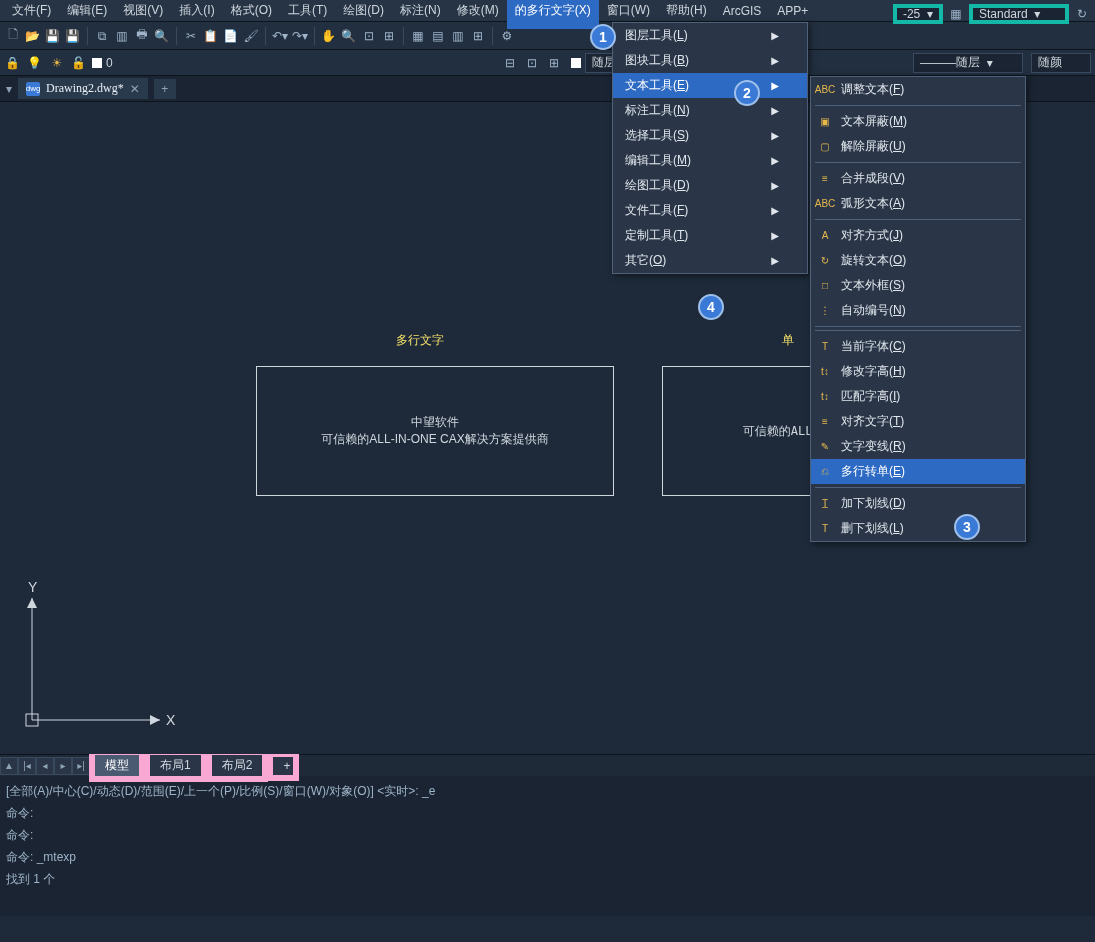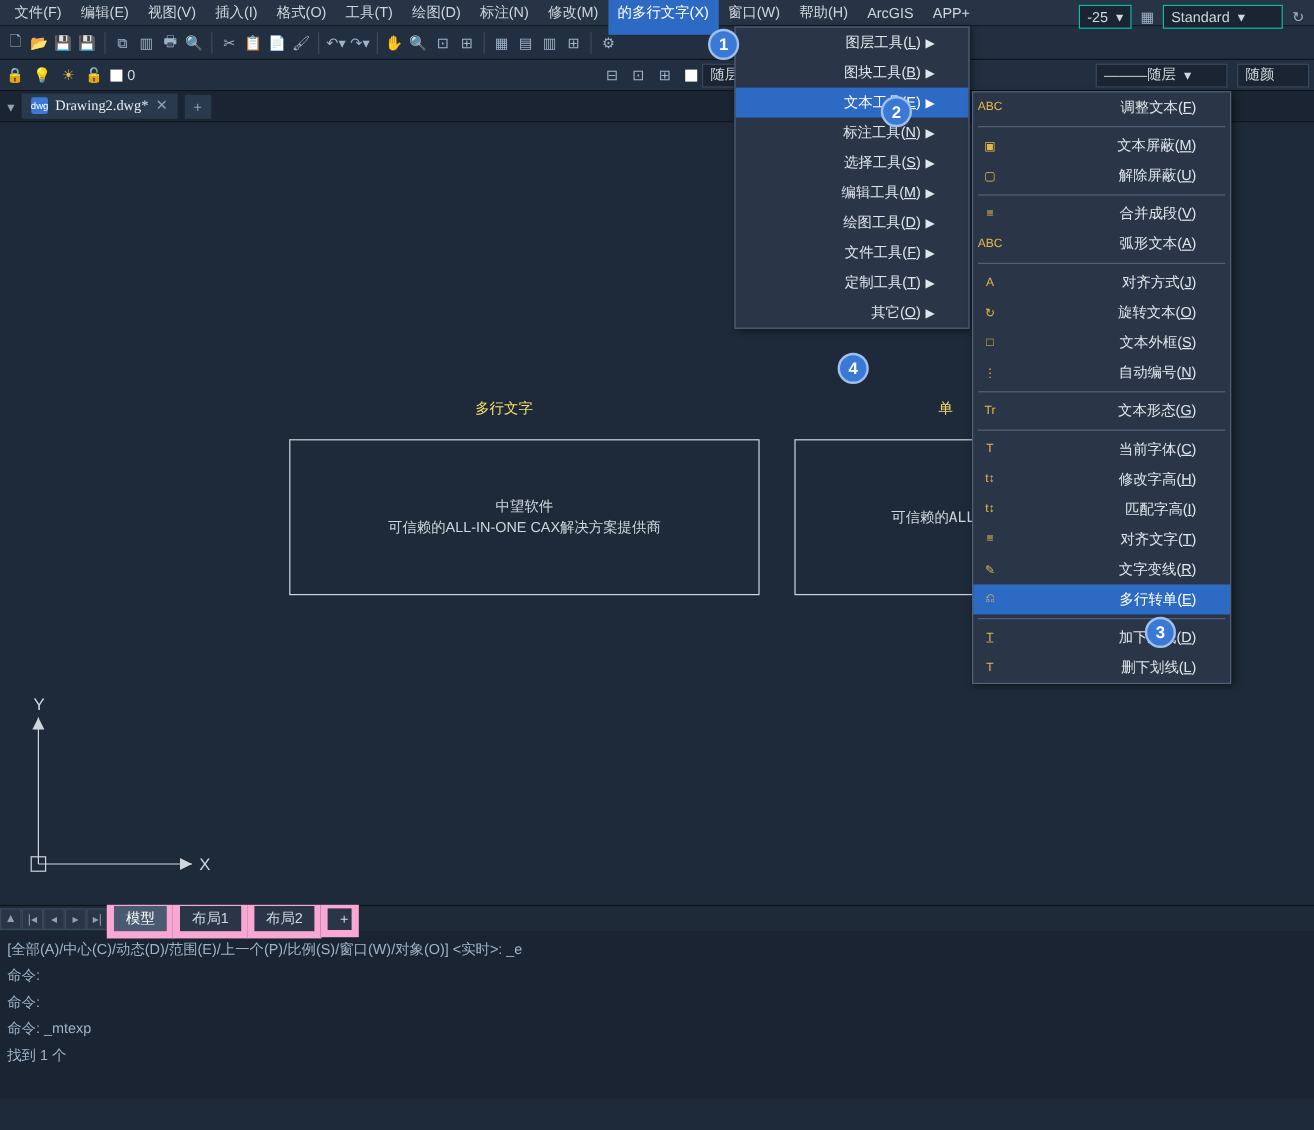--- a/index.html
+++ b/index.html
@@ -8,55 +8,55 @@
 .menubar .item{padding:10px 8px;cursor:default}
 .menubar .item.hl{background:#2d6ac4;color:#fff}
 .toolbar{height:28px;background:#222f40;display:flex;align-items:center;gap:2px;padding:0 4px;border-bottom:1px solid #0e141c}
 .toolbar .grp{display:flex;gap:2px;align-items:center}
 .toolbar .sep{width:1px;height:18px;background:#3a4a5e;margin:0 3px}
 .tbtn{width:18px;height:18px;display:flex;align-items:center;justify-content:center;color:#9fb4c9}
 .toolbar2{height:26px;background:#222f40;display:flex;align-items:center;gap:4px;padding:0 4px;border-bottom:1px solid #0e141c}
 .combo{height:20px;background:#1a2432;border:1px solid #3a4a5e;padding:0 6px;display:flex;align-items:center;min-width:60px;color:#cfd6dd}
 .combo.wide{min-width:110px}
 .tabbar{height:26px;background:#1a2432;display:flex;align-items:center;padding:0 6px;gap:6px;border-bottom:1px solid #0e141c}
-.filetab{background:#2a3a4d;padding:3px 8px;display:flex;align-items:flex-start;gap:6px;color:#e8eef4}
+.filetab{background:#2a3a4d;padding:3px 8px;display:flex;align-items:center;gap:6px;color:#e8eef4}
 .filetab .close{color:#8fa2b6}
 .filetab .icon{width:14px;height:14px;background:#3a7ad6;border-radius:2px;display:flex;align-items:center;justify-content:center;font-size:8px;color:#fff}
 .newtab{width:22px;height:20px;background:#2a3a4d;display:flex;align-items:center;justify-content:center;color:#8fa2b6}
 .canvas{position:relative;height:652px;background:#1e2a3a}
 .box{position:absolute;border:1px solid #cfd6dd;background:transparent;text-align:center;display:flex;flex-direction:column;justify-content:center;color:#cfd6dd;font-family:"SimSun",monospace}
-.box1{left:241px;top:264px;width:392px;height:130px}
+.box1{left:256px;top:264px;width:358px;height:130px}
 .box2{left:662px;top:264px;width:260px;height:130px}
 .lbl{position:absolute;color:#f5e06a;font-family:"SimSun"}
 .axis{position:absolute;left:20px;bottom:14px}
 .axis line{stroke:#cfd6dd;stroke-width:1}
 .axis text{fill:#cfd6dd;font-size:14px}
 .bottombar{height:22px;background:#1f2a39;display:flex;align-items:center;border-top:1px solid #0e141c}
 .bottombar .nav{display:flex;gap:0}
 .bottombar .nbtn{width:18px;height:18px;background:#2a3648;border:1px solid #3a4a5e;display:flex;align-items:center;justify-content:center;color:#8fa2b6;font-size:10px}
 .bottombar .btab{padding:2px 10px;background:#2a3648;border:6px solid #f9a8d4;margin-left:-1px}
 .bottombar .btab.active{background:#4a5a70;color:#fff}
 .cmdarea{background:#1a2432;padding:4px 6px;font-family:"Consolas","SimSun",monospace;font-size:14px;line-height:22px;height:140px;overflow:hidden;color:#9fb4c9}
 .menu{position:absolute;background:#2a3648;border:1px solid #50617a;box-shadow:2px 2px 6px rgba(0,0,0,.5);z-index:100}
-.menu .mi{padding:4px 28px 4px 12px;display:flex;align-items:center;justify-content:flex-end;gap:4px;color:#e0e6ec;position:relative}
+.menu .mi{padding:4px 28px 4px 12px;display:flex;align-items:center;justify-content:space-between;gap:4px;color:#e0e6ec;position:relative}
 .menu .mi.hl{background:#2d6ac4;color:#fff}
 .menu .mi .arrow{font-size:10px}
 .menu1{left:612px;top:22px;width:196px}
 .menu2{left:810px;top:76px;width:216px}
 .menu2 .mi{padding:4px 28px 4px 30px}
 .menu2 .ic{position:absolute;left:6px;width:16px;height:16px;display:flex;align-items:center;justify-content:center;font-size:10px;color:#e6b84a}
 .menu2 .divider{height:1px;background:#50617a;margin:3px 4px}
 .badge{position:absolute;width:26px;height:26px;border-radius:50%;background:#3a7ad6;border:2px solid #9fc0ea;color:#fff;display:flex;align-items:center;justify-content:center;font-size:14px;font-weight:bold;z-index:200}
 .b1{left:590px;top:24px}
 .b2{left:734px;top:80px}
 .b3{left:954px;top:514px}
 .b4{left:698px;top:294px}
 u{text-decoration:underline}
 .rcombo{position:absolute;right:0;top:0;height:28px;display:flex;align-items:center;gap:4px;padding-right:4px}
-.layercombo{height:20px;background:#1a2432;border:1px solid #14b8a6;padding:0 6px;display:flex;align-items:center;color:#cfd6dd}
+.layercombo{height:20px;background:#1a2432;border:4px solid #14b8a6;padding:0 6px;display:flex;align-items:center;color:#cfd6dd}
 </style>
 </head>
 <body>
 
 <div class="menubar" id="menubar">
     <div class="item">文件(F)</div>
     <div class="item">编辑(E)</div>
     <div class="item">视图(V)</div>
     <div class="item">插入(I)</div>
     <div class="item">格式(O)</div>
@@ -275,24 +275,20 @@
     </div>
     <div class="mi">
       <span class="ic">□</span>
       <span>文本外框(<u>S</u>)</span>
     </div>
     <div class="mi">
       <span class="ic">⋮</span>
       <span>自动编号(<u>N</u>)</span>
     </div>
     <div class="divider"></div>
-    <div class="mi">
-      <span class="ic">Tr</span>
-      <span>文本形态(<u>G</u>)</span>
-    </div>
     <div class="divider"></div>
     <div class="mi">
       <span class="ic">T</span>
       <span>当前字体(<u>C</u>)</span>
     </div>
     <div class="mi">
       <span class="ic">t↕</span>
       <span>修改字高(<u>H</u>)</span>
     </div>
     <div class="mi">

